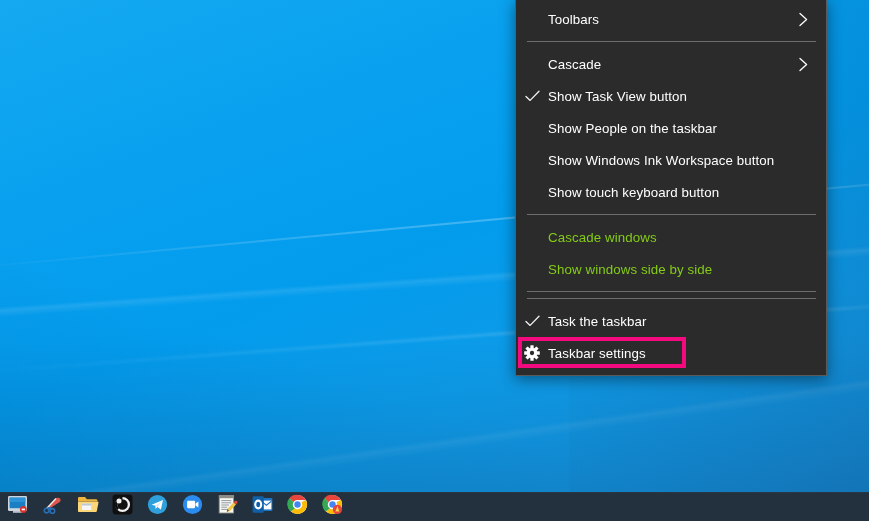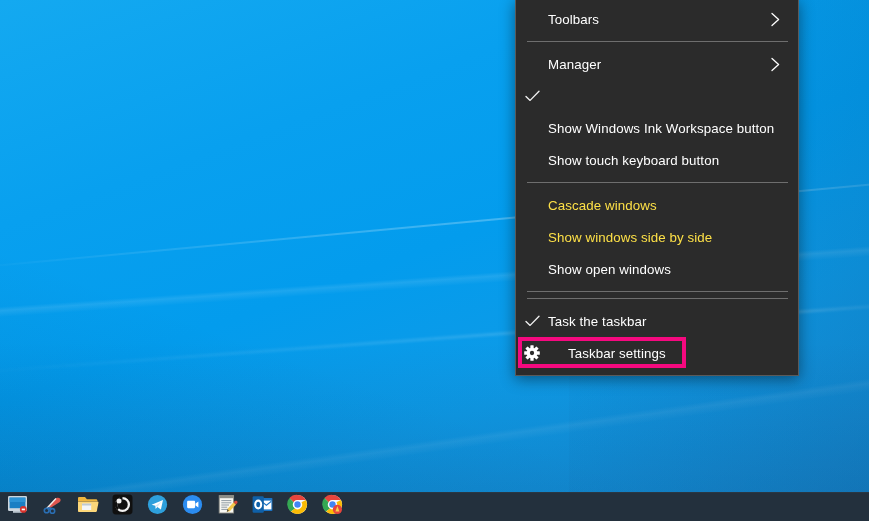--- a/index.html
+++ b/index.html
@@ -86,42 +86,42 @@
     justify-content: center;
     position: relative;
   }
   .tb-glyph { display:block; }
 
   
   .context-menu {
     position: absolute;
     left: 515px;
     top: -1px;
-    width: 284px;
+    width: 312px;
     background: #2b2b2b;
     border: 1px solid #5a5a5a;
     border-top: none;
     box-shadow: 0 3px 14px rgba(0,0,0,0.45);
     padding: 4px 0 6px 0;
     box-sizing: border-box;
   }
 
   .menu-item {
     position: relative;
     display: flex;
     align-items: center;
     height: 32px;
     padding: 0 10px 0 0;
     color: #ffffff;
     font-size: 13.3px;
     letter-spacing: 0.1px;
     cursor: default;
     box-sizing: border-box;
   }
-  .menu-item.disabled { color: #fde047; }
+  .menu-item.disabled { color: #84cc16; }
 
   .mi-check {
     width: 32px;
     min-width: 32px;
     display: flex;
     align-items: center;
     justify-content: center;
   }
   .mi-label { flex: 1; white-space: nowrap; }
   .mi-arrow {
@@ -139,21 +139,20 @@
 
   .separator {
     height: 1px;
     background: #6e6e6e;
     margin: 6px 10px 6px 11px;
   }
 
   
   .menu-item.highlighted {
     outline: none;
-    gap: 20px;
   }
   .highlight-box {
     position: absolute;
     left: 2px;
     top: 0px;
     width: 168px;
     height: 31px;
     border: 4px solid #f5097f;
     box-sizing: border-box;
     pointer-events: none;
@@ -177,33 +176,39 @@
         <span class="mi-label">Toolbars</span>
         <span class="mi-arrow">
           <svg class="chev-glyph" width="11" height="15" viewBox="0 0 11 15" aria-hidden="true">
             <path d="M2 1.5 L8.6 7.5 L2 13.5" fill="none" stroke="#ffffff" stroke-width="1.3" stroke-linecap="round" stroke-linejoin="round"></path>
           </svg>
         </span>
       </div>
       <div class="separator"></div>
       <div class="menu-item">
         <span class="mi-check"></span>
-        <span class="mi-label">Manager</span>
+        <span class="mi-label">Cascade</span>
         <span class="mi-arrow">
           <svg class="chev-glyph" width="11" height="15" viewBox="0 0 11 15" aria-hidden="true">
             <path d="M2 1.5 L8.6 7.5 L2 13.5" fill="none" stroke="#ffffff" stroke-width="1.3" stroke-linecap="round" stroke-linejoin="round"></path>
           </svg>
         </span>
       </div>
       <div class="menu-item">
         <span class="mi-check">
           <svg class="check-glyph" width="15" height="12" viewBox="0 0 15 12" aria-hidden="true">
             <path d="M1 6.4 L5.1 10.4 L14 1.2" fill="none" stroke="#f0f0f0" stroke-width="1.35" stroke-linecap="round" stroke-linejoin="round"></path>
           </svg>
         </span>
+        <span class="mi-label">Show Task View button</span>
+        <span class="mi-arrow"></span>
+      </div>
+      <div class="menu-item">
+        <span class="mi-check"></span>
+        <span class="mi-label">Show People on the taskbar</span>
         <span class="mi-arrow"></span>
       </div>
       <div class="menu-item">
         <span class="mi-check"></span>
         <span class="mi-label">Show Windows Ink Workspace button</span>
         <span class="mi-arrow"></span>
       </div>
       <div class="menu-item">
         <span class="mi-check"></span>
         <span class="mi-label">Show touch keyboard button</span>
@@ -211,25 +216,20 @@
       </div>
       <div class="separator"></div>
       <div class="menu-item disabled">
         <span class="mi-check"></span>
         <span class="mi-label">Cascade windows</span>
         <span class="mi-arrow"></span>
       </div>
       <div class="menu-item disabled">
         <span class="mi-check"></span>
         <span class="mi-label">Show windows side by side</span>
-        <span class="mi-arrow"></span>
-      </div>
-      <div class="menu-item">
-        <span class="mi-check"></span>
-        <span class="mi-label">Show open windows</span>
         <span class="mi-arrow"></span>
       </div>
       <div class="separator"></div>
       <div class="separator"></div>
       <div class="menu-item">
         <span class="mi-check">
           <svg class="check-glyph" width="15" height="12" viewBox="0 0 15 12" aria-hidden="true">
             <path d="M1 6.4 L5.1 10.4 L14 1.2" fill="none" stroke="#f0f0f0" stroke-width="1.35" stroke-linecap="round" stroke-linejoin="round"></path>
           </svg>
         </span>

